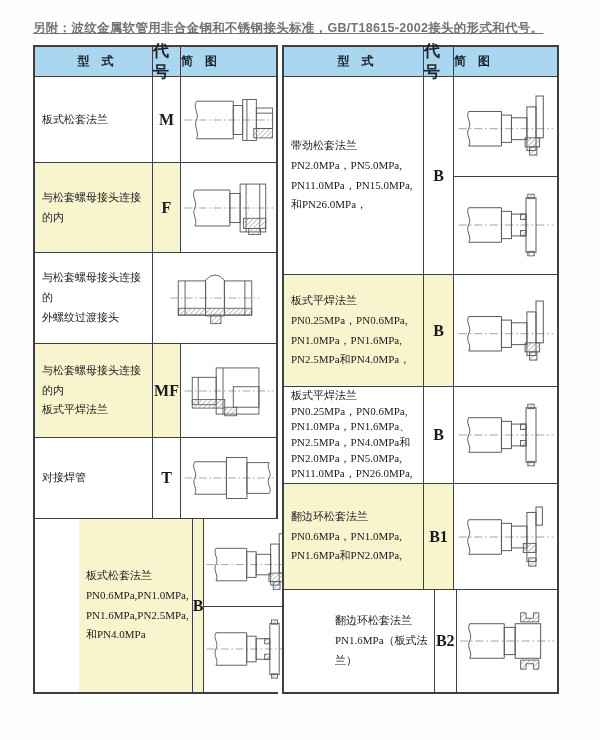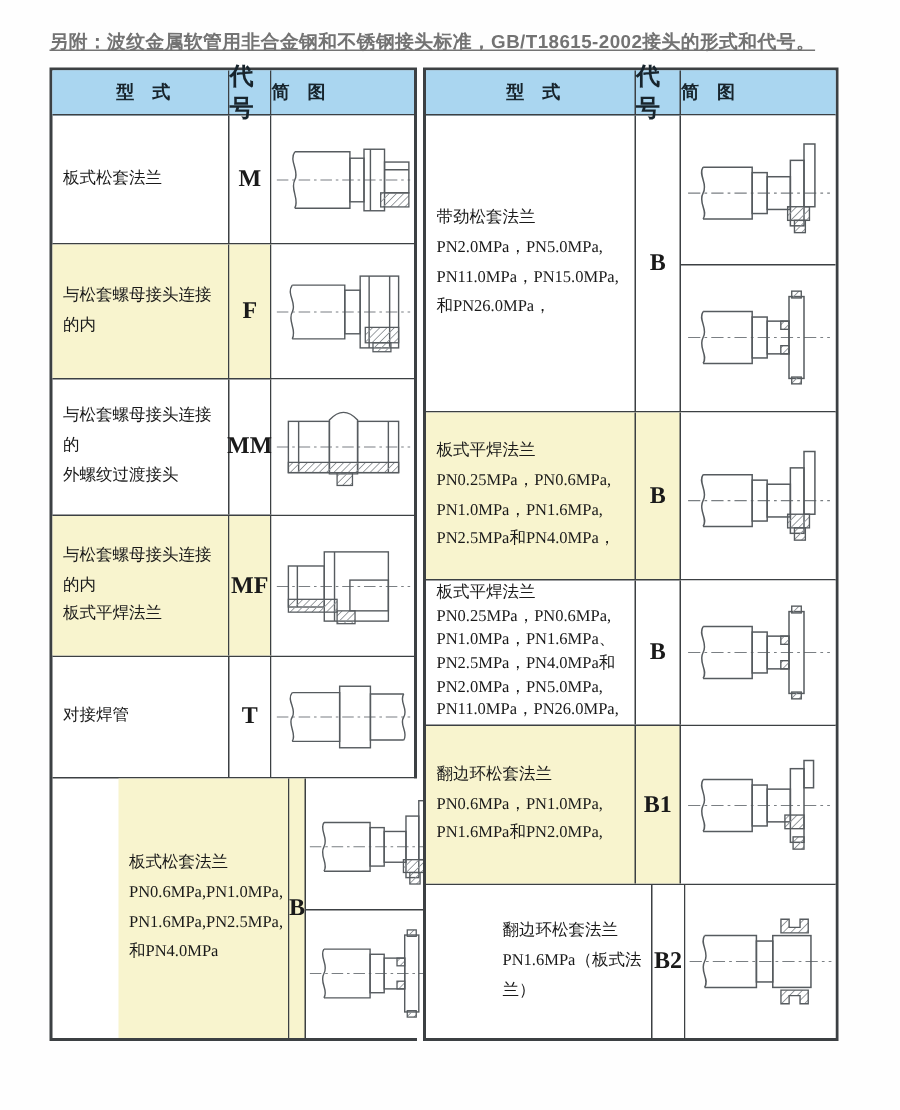--- a/index.html
+++ b/index.html
@@ -182,21 +182,20 @@
               </svg>
             </div>
         </div>
       </div>
 
       <div class="row" style="height:91px">
         <div class="cell type">
             <span class="ttext">与松套螺母接头连接的
 外螺纹过渡接头</span>
           </div>
-        <div class="cell code">MM</div>
         <div class="cell diag">
           <div class="dsingle">
               <svg class="fig" viewBox="0 0 110 70">
                 <use href="#sym-mm"></use>
               </svg>
             </div>
         </div>
       </div>
 
       <div class="row" style="height:94px">

